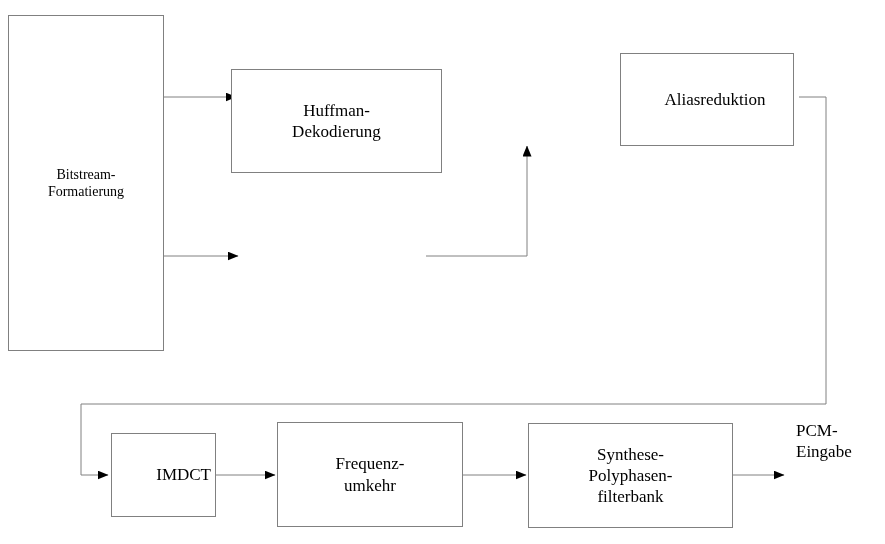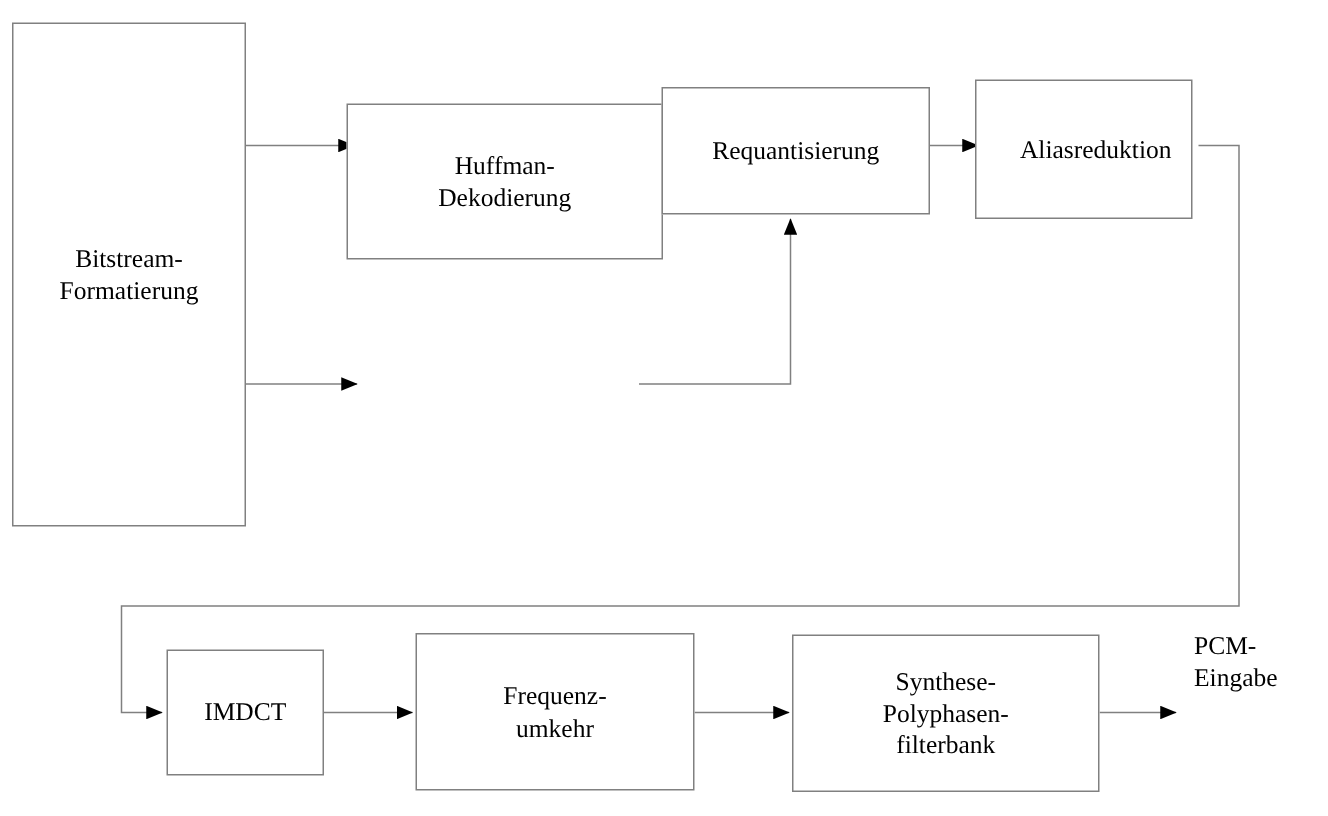--- a/index.html
+++ b/index.html
@@ -72,40 +72,37 @@
 
     <path d="M 799 97 L 826 97 L 826 404 L 81 404 L 81 475 L 108 475" fill="none" stroke="#808080" stroke-width="1" marker-end="url(#arrowhead)"></path>
 
     <path d="M 216 475 L 275 475" fill="none" stroke="#808080" stroke-width="1" marker-end="url(#arrowhead)"></path>
 
     <path d="M 463 475 L 526 475" fill="none" stroke="#808080" stroke-width="1" marker-end="url(#arrowhead)"></path>
 
     <path d="M 733 475 L 784 475" fill="none" stroke="#808080" stroke-width="1" marker-end="url(#arrowhead)"></path>
   </svg>
 
-  <div class="node" style="left:8px; top:15px; width:156px; height:336px; font-size:17px;">
+  <div class="node" style="left:8px; top:15px; width:156px; height:336px; font-size:14px;">
     <span class="node-label">Bitstream-
 Formatierung</span>
   </div>
 
   <div class="node" style="left:231px; top:46px; width:211px; height:104px; font-size:17px;margin-top:23px;">
     <span class="node-label">Huffman-
 Dekodierung</span>
   </div>
 
 
-  <div class="node" style="left:441px; top:58px; width:179px; height:85px; font-size:17px;">
-    <span class="node-label">Requantisierung</span>
-  </div>
 
-  <div class="node" style="left:650px; top:53px; width:145px; height:93px; font-size:17px;padding-left:20px;">
+  <div class="node" style="left:620px; top:53px; width:174px; height:93px; font-size:17px;padding-left:20px;">
     <span class="node-label">Aliasreduktion</span>
   </div>
 
-  <div class="node" style="left:111px; top:433px; width:105px; height:84px; font-size:17px;">
+  <div class="node" style="left:111px; top:433px; width:105px; height:84px; font-size:17px;justify-content:flex-end;">
     <span class="node-label">IMDCT</span>
   </div>
 
   <div class="node" style="left:528px; top:423px; width:205px; height:105px; font-size:17px;">
     <span class="node-label">Synthese-
 Polyphasen-
 filterbank</span>
   </div>
 
   <div class="node" style="left:277px; top:422px; width:186px; height:105px; font-size:17px;">

